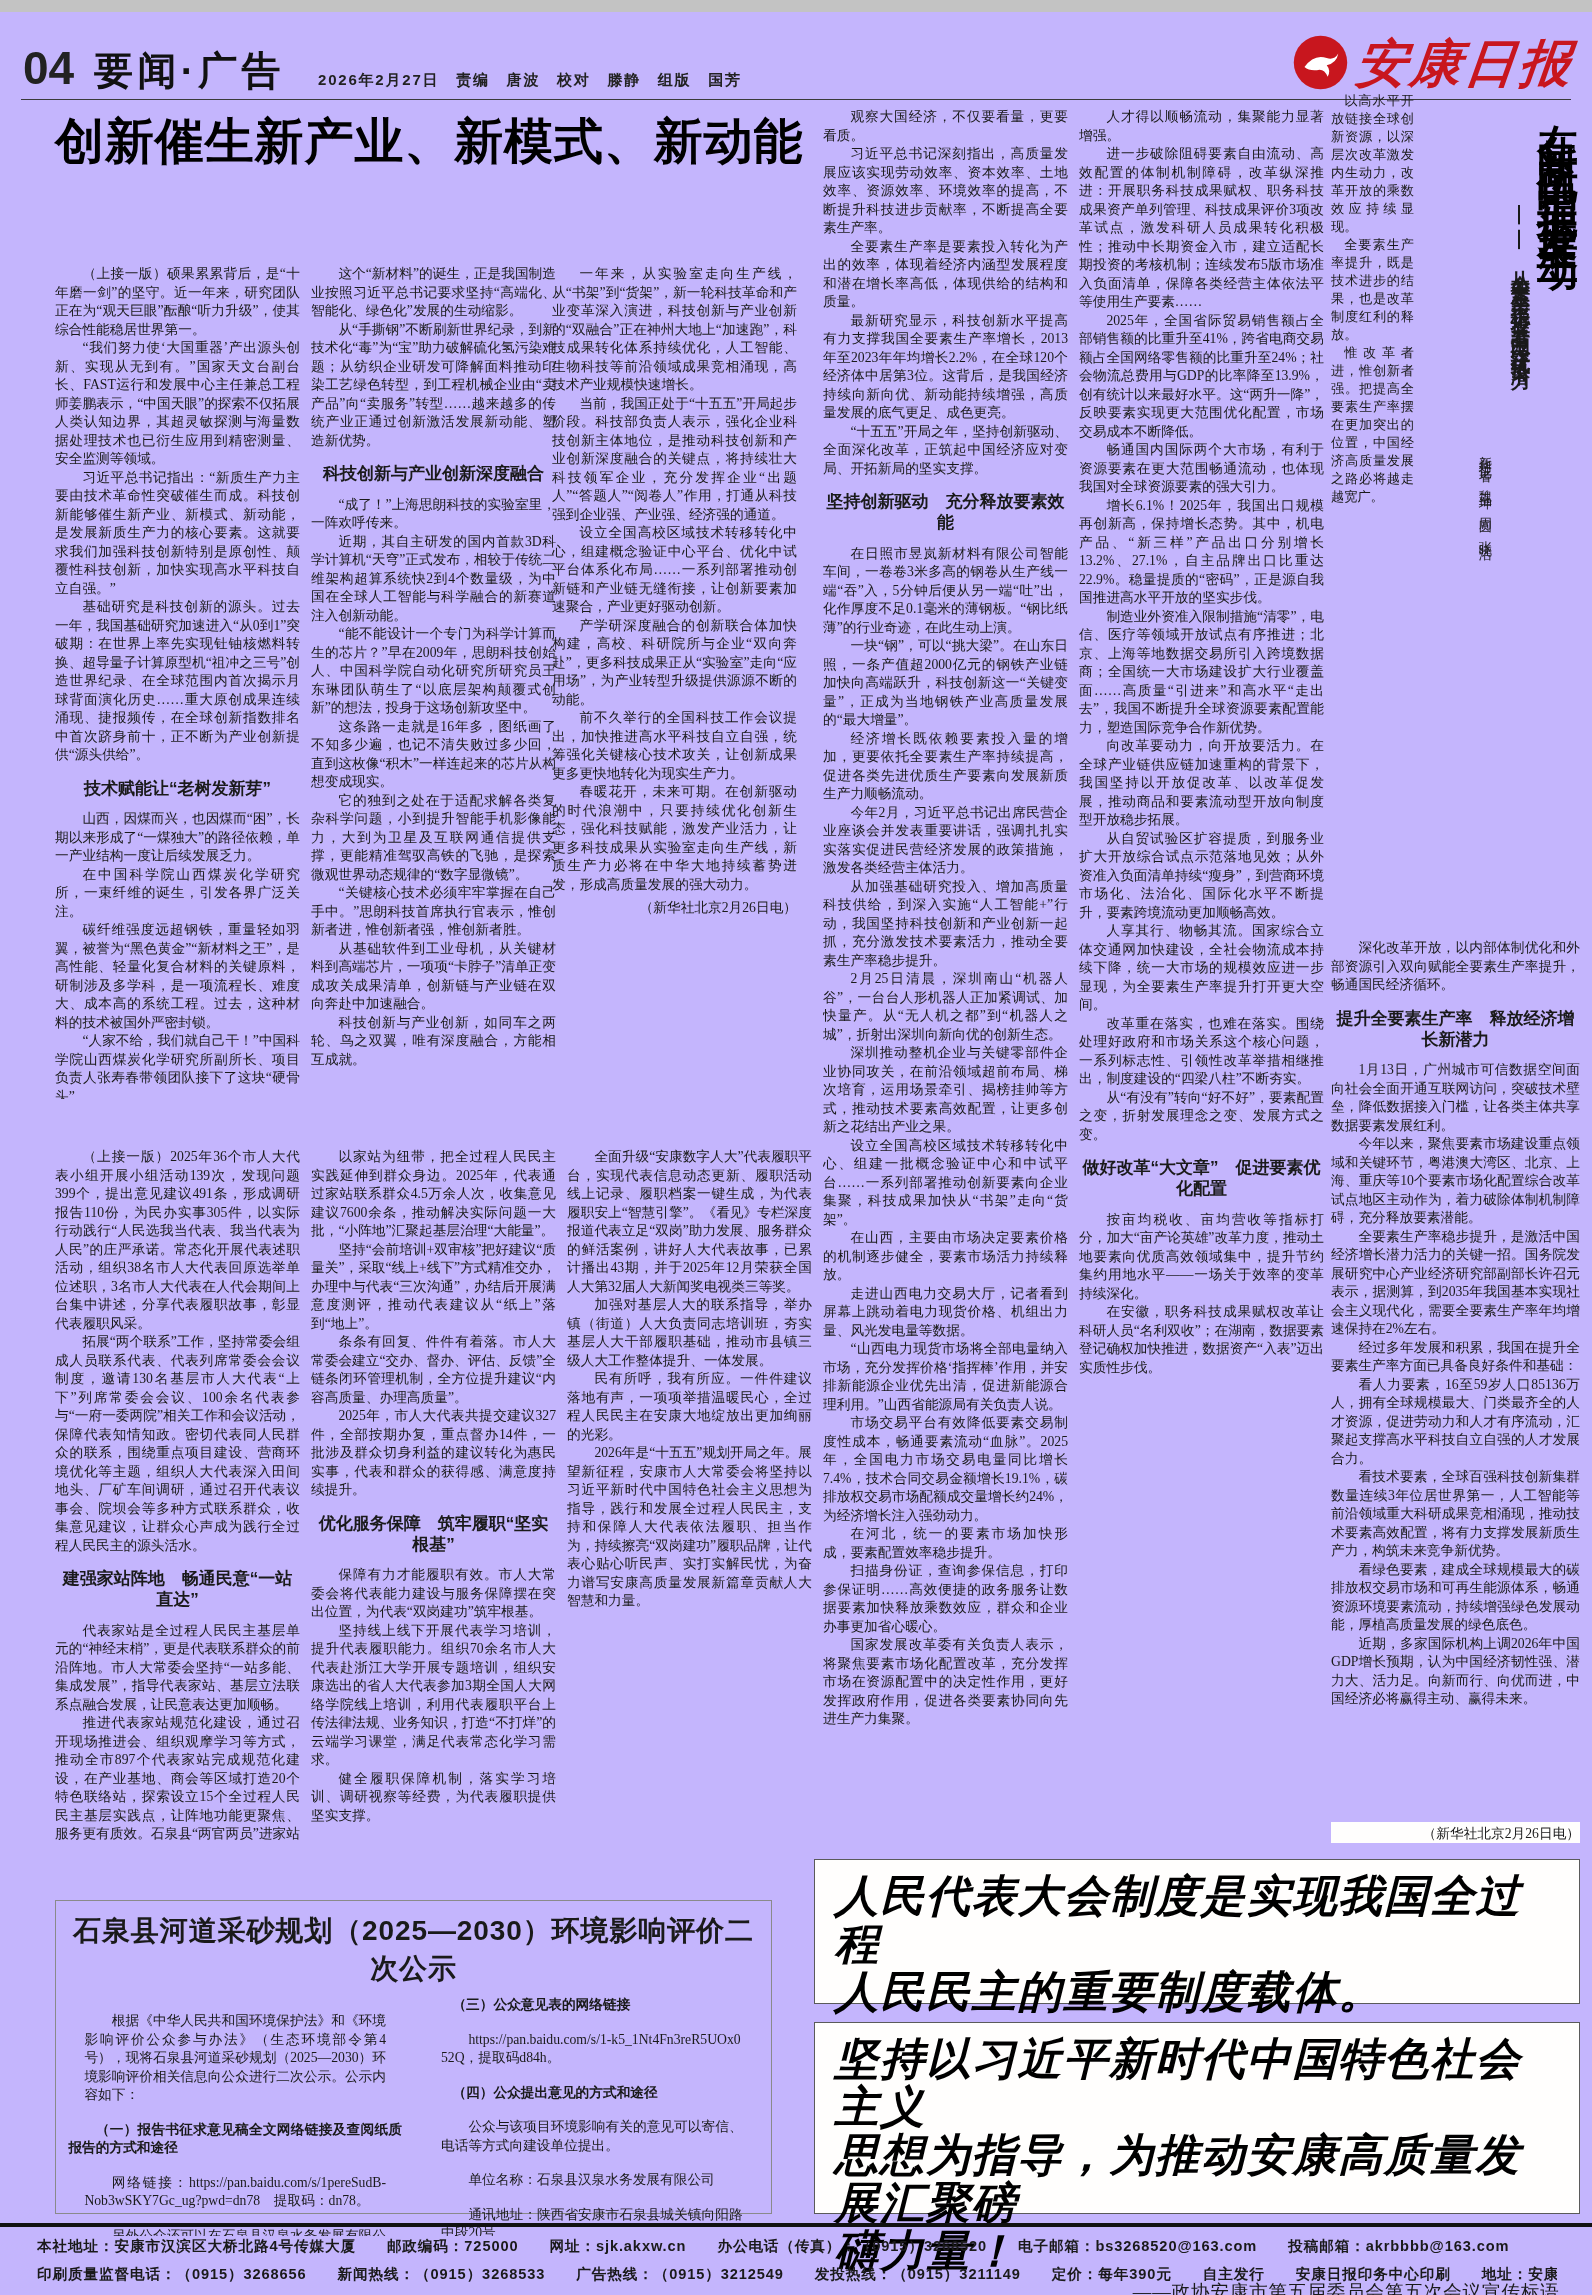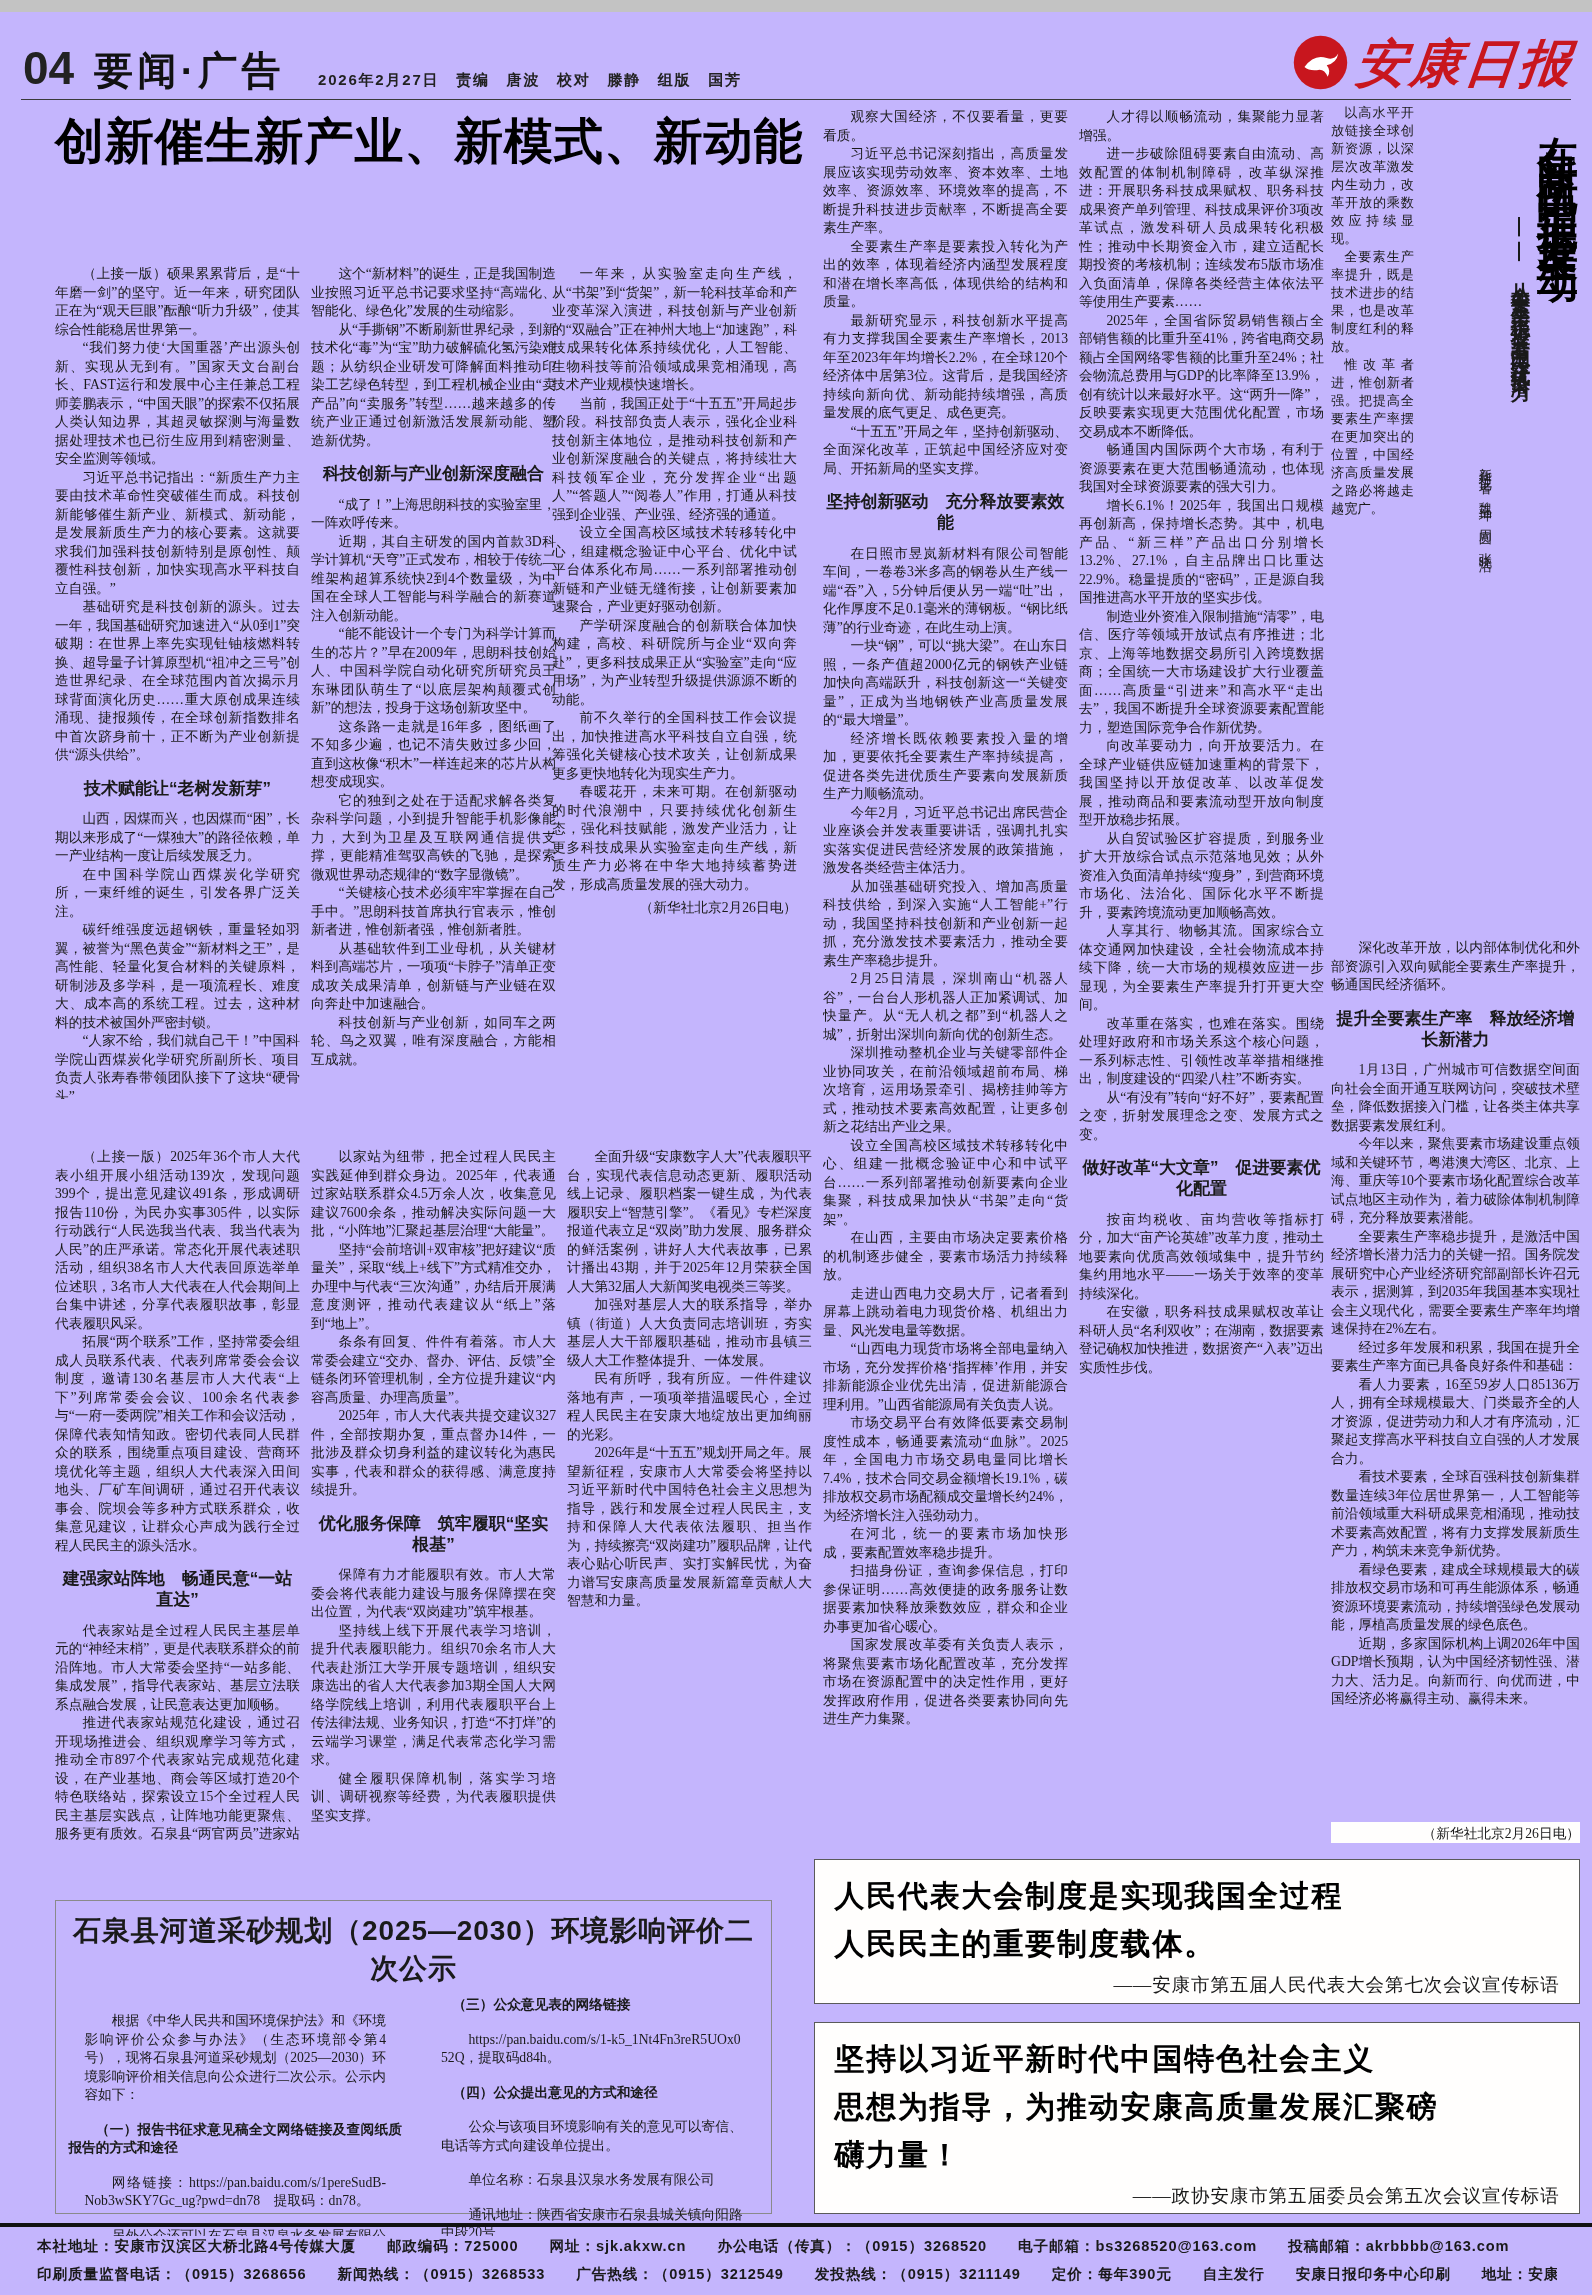--- a/index.html
+++ b/index.html
@@ -23,21 +23,21 @@
   .col{position:absolute;width:245px;overflow:hidden;text-align:justify;font-size:13.7px;line-height:18.5px;}
   .t-p{margin:0;text-indent:2em;}
   .t-h{font-family:"Liberation Sans","DejaVu Sans",sans-serif;font-weight:bold;font-size:17px;line-height:21px;
        text-align:center;text-indent:0;margin:13.2px 0 11.5px;}
   .t-e{margin:5.3px 0 0;text-indent:0;text-align:right;}
   .a1-headline{position:absolute;left:55px;top:111px;width:758px;text-align:left;
        font-family:"Liberation Sans","DejaVu Sans",sans-serif;font-weight:900;font-size:49px;line-height:1.25;
        letter-spacing:0.9px;color:#000;}
 
   
-  .a3-vert{position:absolute;left:1331px;top:104px;width:249px;height:828px;display:flex;}
+  .a3-vert{position:absolute;left:1331px;top:92px;width:249px;height:828px;display:flex;}
   .a3-strip{width:83px;height:100%;overflow:hidden;font-size:13.2px;line-height:18px;text-align:justify;}
   .a3-strip .t-p{text-indent:1em;}
   .a3-titles{width:166px;height:100%;writing-mode:vertical-rl;overflow:hidden;}
   .a3-title{font-family:"Liberation Sans","DejaVu Sans",sans-serif;font-weight:900;font-size:41px;
        letter-spacing:9.7px;line-height:1.1;color:#000;}
   .a3-subtitle{font-family:"Liberation Sans","DejaVu Sans",sans-serif;font-weight:bold;font-size:19.4px;
        letter-spacing:5.3px;padding-top:113px;margin-left:14px;}
   .a3-byline{font-size:13.2px;letter-spacing:3.5px;padding-top:353px;margin-left:12.4px;}
   .a3-bottom{position:absolute;left:1331px;top:939px;width:249px;height:883px;overflow:hidden;
        text-align:justify;font-size:13.7px;line-height:18.5px;}
@@ -51,22 +51,22 @@
        font-size:28px;margin:3.5px 0 8.8px;letter-spacing:0.9px;}
   .notice-cols{display:flex;gap:23px;}
   .notice-col{flex:1;height:240px;overflow:hidden;text-align:justify;font-size:13.7px;line-height:18.5px;}
   .t-nh{font-family:"Liberation Sans","DejaVu Sans",sans-serif;font-weight:bold;font-size:13.7px;
        line-height:18.5px;text-indent:2em;margin:0;}
   .t-np{margin:16px;text-indent:2em;word-break:break-all;}
 
   
   .slogan{position:absolute;left:814px;width:766px;border:1.8px solid #5a5a5a;box-sizing:border-box;
        padding:12.4px 19.4px 5.3px;background:#fffefd;}
-  .slogan-text{font-family:"Liberation Sans","DejaVu Sans",sans-serif;font-weight:900;font-size:30px;
-       line-height:48px;letter-spacing:1.8px;white-space:pre-line;color:#000;}
+  .slogan-text{font-family:"Liberation Sans","DejaVu Sans",sans-serif;font-weight:900;font-size:44px;
+       line-height:48px;letter-spacing:1.8px;white-space:pre-line;color:#000;font-style:italic;}
   .slogan-attr{text-align:right;font-size:18.5px;margin-top:3.5px;letter-spacing:0.9px;}
   #slogan1{top:1859px;height:145px;}
   #slogan2{top:2022px;height:192px;}
 
   
   .footer-rule{position:absolute;left:0;top:2223px;width:1593px;border-top:4.4px solid #111;}
   .footer-line{position:absolute;left:37px;width:1520px;font-family:"Liberation Sans","DejaVu Sans",sans-serif;
        font-weight:bold;font-size:14.6px;letter-spacing:0.9px;white-space:nowrap;overflow:hidden;}
   #footer1{top:2237px;}
   #footer2{top:2265px;}

